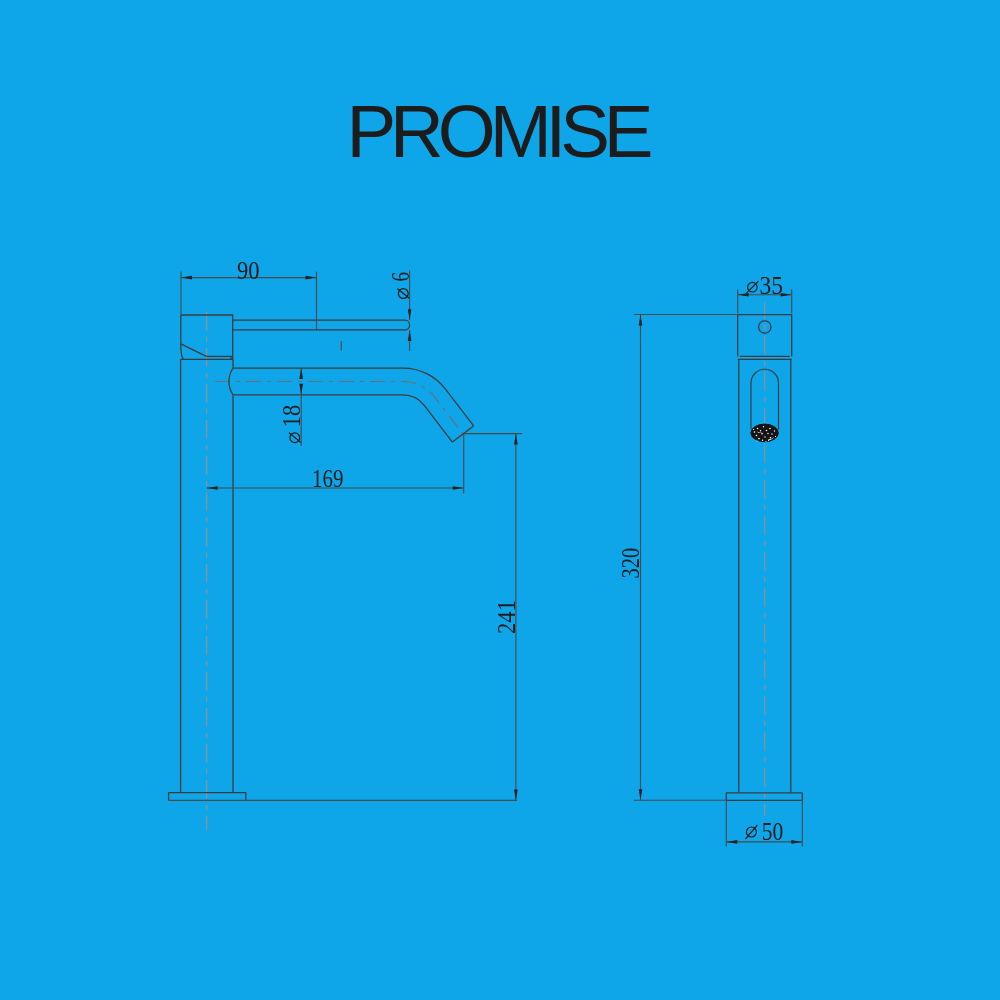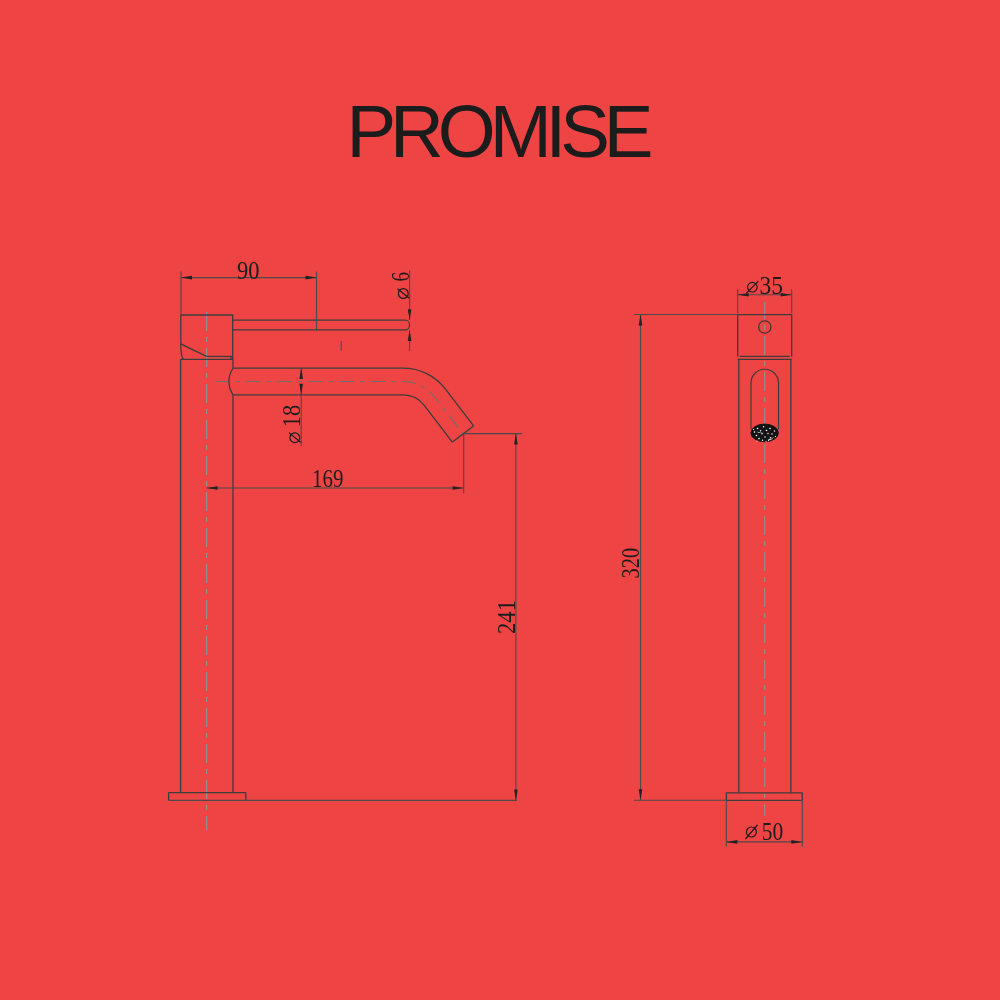--- a/index.html
+++ b/index.html
@@ -1,16 +1,16 @@
 <!DOCTYPE html>
 <html><head>
 <meta charset="utf-8">
 <style>
 html,body{margin:0;padding:0;background:#ffffff;}
-#page{width:1000px;height:1000px;position:relative;background:#ef4444;}
+#page{width:1000px;height:1000px;position:relative;background:#0ea5e9;}
 text{font-family:"Liberation Serif",serif;fill:#1c1c1c;}
 .t{font-size:25px;}
 </style>
 </head>
 <body>
 <div id="page">
 <svg width="1000" height="1000" viewBox="0 0 1000 1000">
 
 <text x="500" y="157" text-anchor="middle" style="font-family:'Liberation Sans',sans-serif;font-size:74.5px;" textLength="307" lengthAdjust="spacing" fill="#111">PROMISE</text>
 

